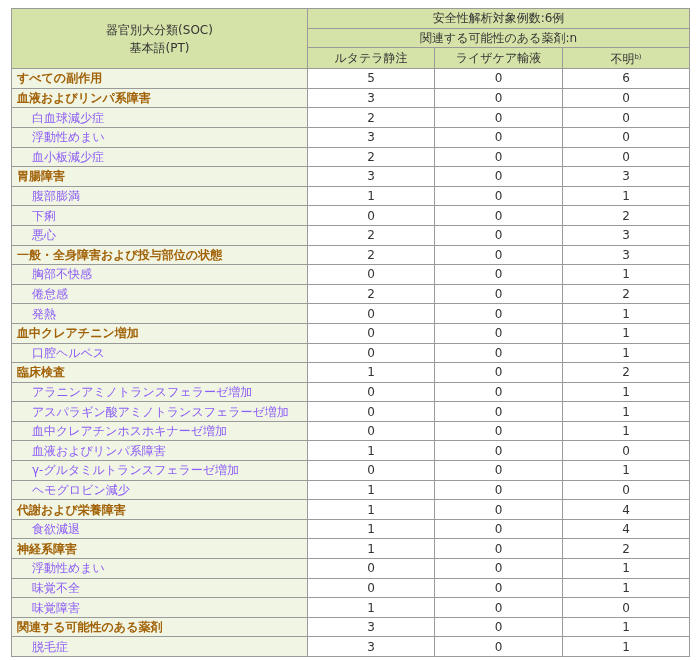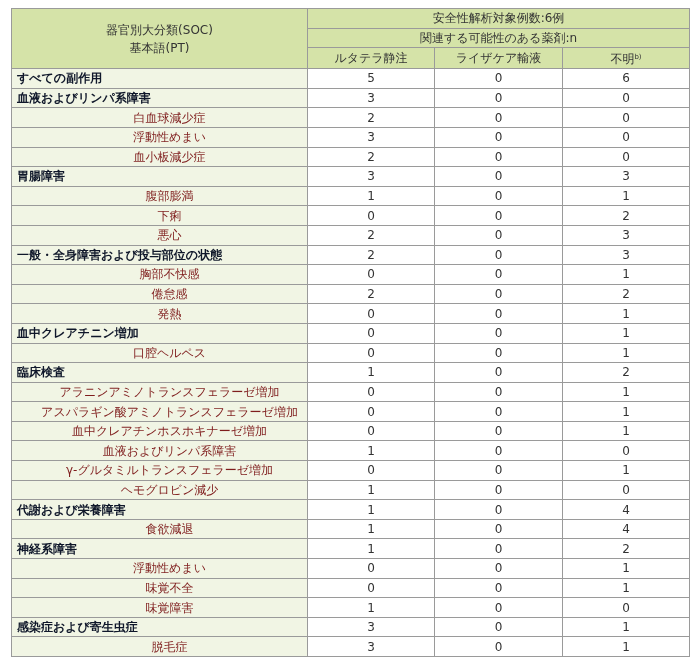--- a/index.html
+++ b/index.html
@@ -5,22 +5,22 @@
     html, body { margin: 0; padding: 0; background: #ffffff; }
     body { width: 700px; height: 660px; position: relative; overflow: hidden;
            font-family: "DejaVu Sans", "Liberation Sans", sans-serif; color: #333333; }
     table.ae { position: absolute; left: 11px; top: 8px; width: 678px;
                border-collapse: collapse; table-layout: fixed; font-size: 12px; }
     table.ae td, table.ae th { border: 1px solid #9a9a9a; padding: 0; height: 18.6px;
                line-height: 18px; white-space: nowrap; overflow: hidden; }
     th.hdr { background: #d5e3a8; font-weight: normal; color: #333; text-align: center; }
     th.soc-hdr { line-height: 17px; font-size: 12px; }
     td.term { background: #f1f5e4; text-align: left; }
-    td.term.soc { padding-left: 5px; font-weight: bold; color: #0f172a; }
-    td.term.pt { padding-left: 20px; color: #7f1d1d; text-align: center; }
+    td.term.soc { padding-left: 5px; font-weight: bold; color: #a16207; }
+    td.term.pt { padding-left: 20px; color: #8b5cf6; }
     td.num { background: #ffffff; text-align: center; color: #333; }
     sup.note { font-size: 7px; vertical-align: 4px; }
     col.c0 { width: 296px; }
     col.c1 { width: 127px; }
     col.c2 { width: 128px; }
     col.c3 { width: 127px; }
   </style>
 </head>
 <body>
 
@@ -217,21 +217,21 @@
         <td class="num">0</td>
         <td class="num">1</td>
       </tr>
       <tr>
         <td class="term pt">味覚障害</td>
         <td class="num">1</td>
         <td class="num">0</td>
         <td class="num">0</td>
       </tr>
       <tr>
-        <td class="term soc">感染症および寄生虫症</td>
+        <td class="term soc">関連する可能性のある薬剤</td>
         <td class="num">3</td>
         <td class="num">0</td>
         <td class="num">1</td>
       </tr>
       <tr>
         <td class="term pt">脱毛症</td>
         <td class="num">3</td>
         <td class="num">0</td>
         <td class="num">1</td>
       </tr>

